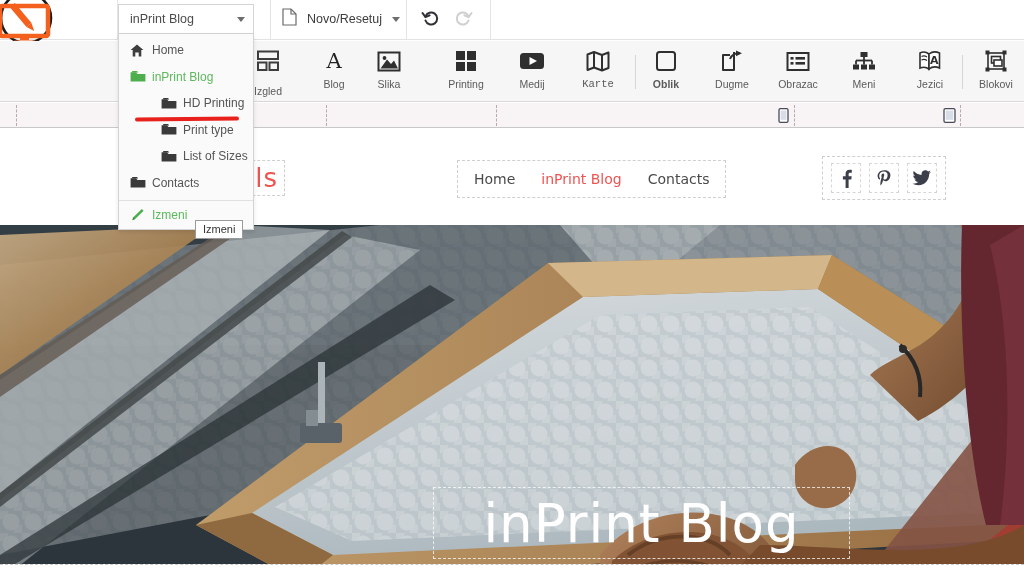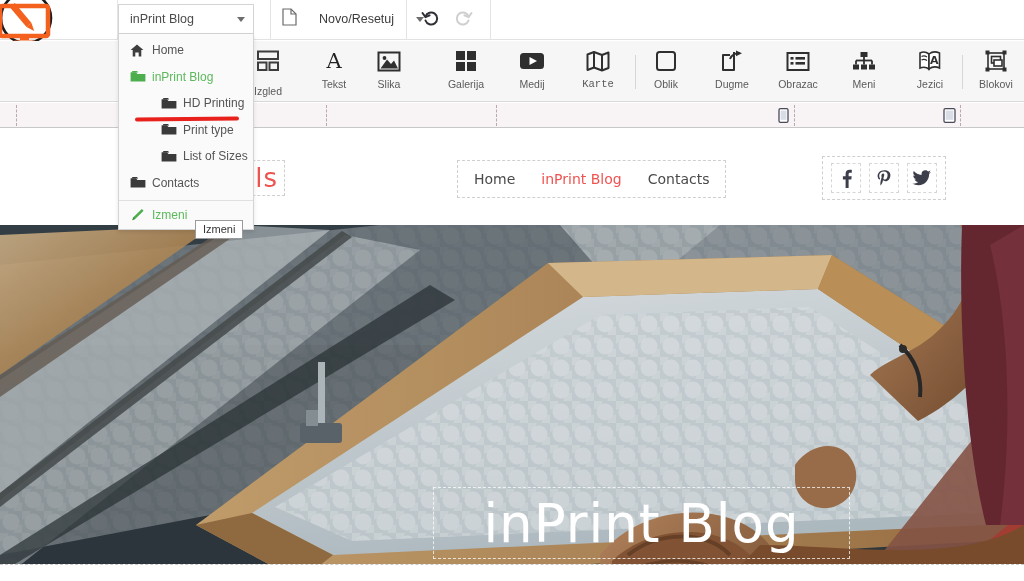--- a/index.html
+++ b/index.html
@@ -43,21 +43,21 @@
   .caret {
     width: 0; height: 0;
     border-left: 4px solid transparent;
     border-right: 4px solid transparent;
     border-top: 5px solid #6d6d6d;
   }
 
   .novo-btn {
     position: absolute; left: 282px; top: 6px;
     height: 26px;
-    display: flex; align-items: center; gap: 22px;
+    display: flex; align-items: center; gap: 10px;
     cursor: pointer;
   }
   .novo-btn .lbl { font-size: 12.5px; color: #3c3c3c; white-space: nowrap; }
 
   .histbtn {
     position: absolute; top: 8px;
     width: 24px; height: 24px;
     display: flex; align-items: center; justify-content: center;
     cursor: pointer;
   }
@@ -293,21 +293,21 @@
       </span>
       <span class="cap">Izgled</span>
     </div>
 
     <div class="tool" style="left:300px;">
       <span class="ic">
         <svg width="24" height="24" viewBox="0 0 24 24">
           <text x="12" y="19" text-anchor="middle" font-family="DejaVu Serif, serif" font-size="21" fill="#222">A</text>
         </svg>
       </span>
-      <span class="cap">Tekst</span>
+      <span class="cap">Blog</span>
     </div>
 
     <div class="tool" style="left:355px;">
       <span class="ic">
         <svg width="24" height="21" viewBox="0 0 24 21">
           <rect x="1.5" y="1.5" width="21" height="18" fill="none" stroke="#2f2f2f" stroke-width="2"></rect>
           <circle cx="7.5" cy="7" r="1.9" fill="#2f2f2f"></circle>
           <polygon points="3.5,17.5 10,8.5 14,13 17,9.5 21,17.5" fill="#2f2f2f"></polygon>
         </svg>
       </span>
@@ -316,21 +316,21 @@
 
     <div class="tool" style="left:432px;">
       <span class="ic">
         <svg width="22" height="22" viewBox="0 0 22 22">
           <rect x="1" y="1" width="9" height="9" fill="#2f2f2f"></rect>
           <rect x="12" y="1" width="9" height="9" fill="#2f2f2f"></rect>
           <rect x="1" y="12" width="9" height="9" fill="#2f2f2f"></rect>
           <rect x="12" y="12" width="9" height="9" fill="#2f2f2f"></rect>
         </svg>
       </span>
-      <span class="cap">Galerija</span>
+      <span class="cap">Printing</span>
     </div>
 
     <div class="tool" style="left:498px;">
       <span class="ic">
         <svg width="26" height="18" viewBox="0 0 26 18">
           <rect x="1" y="1" width="24" height="16" rx="3.5" fill="#2f2f2f"></rect>
           <polygon points="10.5,5 18,9 10.5,13" fill="#ffffff"></polygon>
         </svg>
       </span>
       <span class="cap">Medij</span>
@@ -342,21 +342,21 @@
           <path d="M1.5 4.5 L8 2 L16 5 L22.5 2.5 L22.5 18 L16 20.5 L8 17.5 L1.5 20 Z" fill="none" stroke="#2f2f2f" stroke-width="2" stroke-linejoin="round"></path>
           <line x1="8" y1="2" x2="8" y2="17.5" stroke="#2f2f2f" stroke-width="2"></line>
           <line x1="16" y1="5" x2="16" y2="20.5" stroke="#2f2f2f" stroke-width="2"></line>
         </svg>
       </span>
       <span class="cap">Karte</span>
     </div>
 
     <div class="tool-divider" style="left:635px;"></div>
 
-    <div class="tool" style="left:632px;">
+    <div class="tool" style="left:632px;font-weight:bold;">
       <span class="ic">
         <svg width="22" height="22" viewBox="0 0 22 22">
           <rect x="2" y="2" width="18" height="18" rx="2.5" fill="none" stroke="#2f2f2f" stroke-width="2"></rect>
         </svg>
       </span>
       <span class="cap">Oblik</span>
     </div>
 
     <div class="tool" style="left:698px;">
       <span class="ic">

